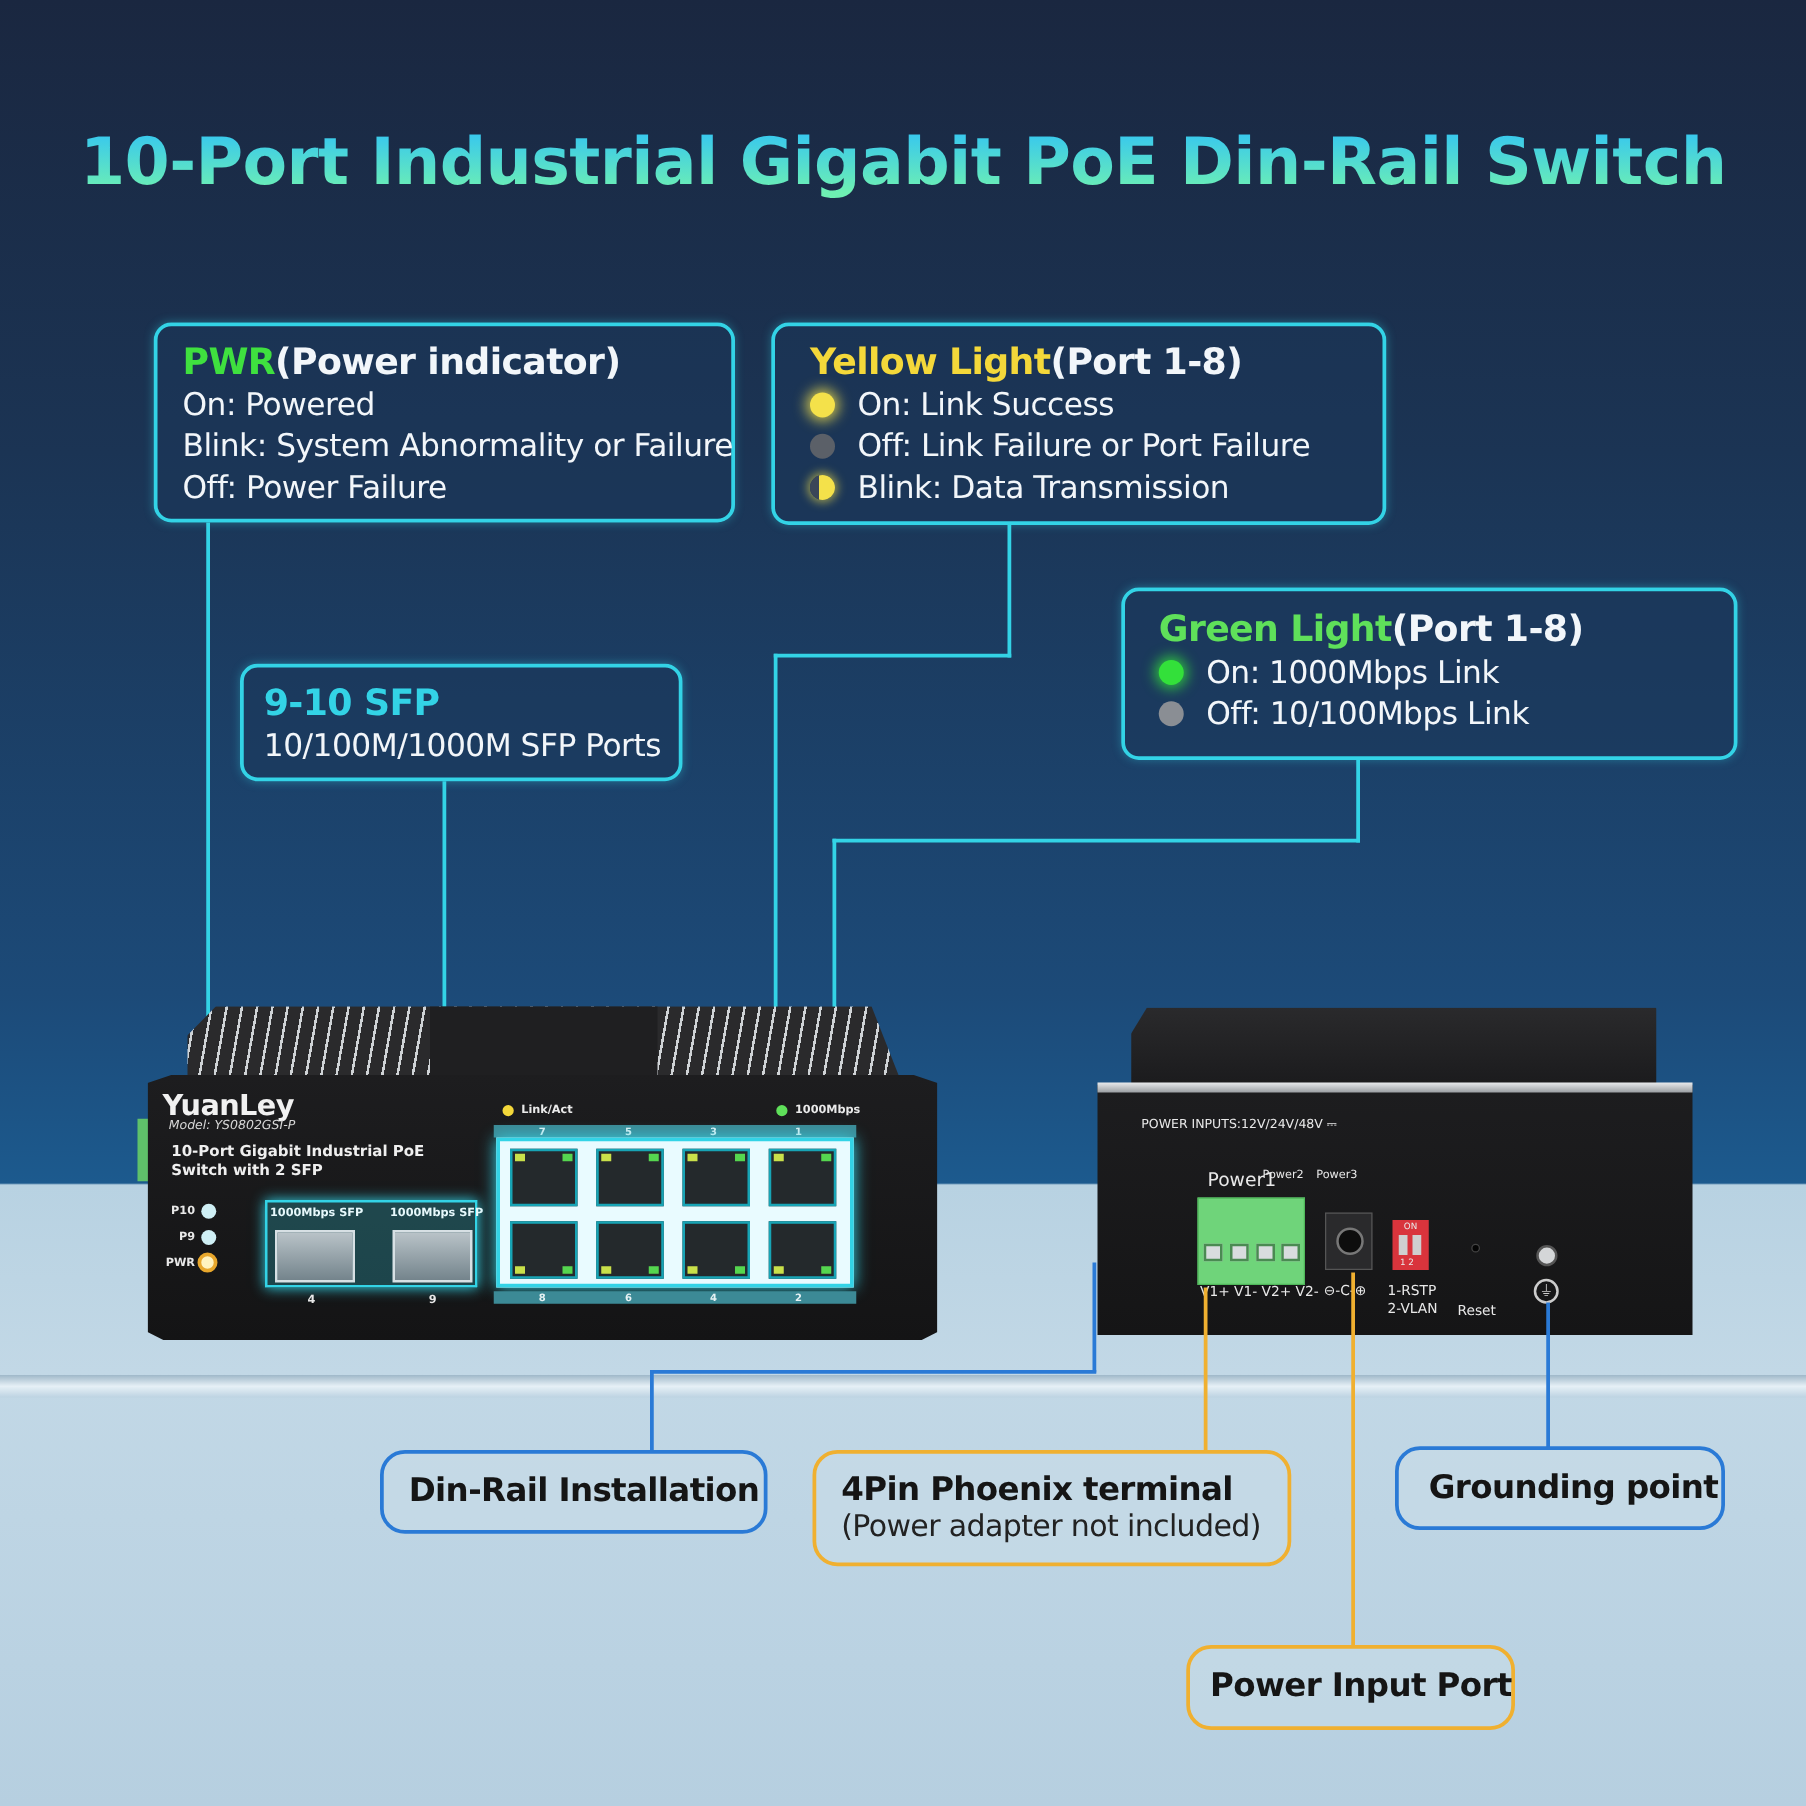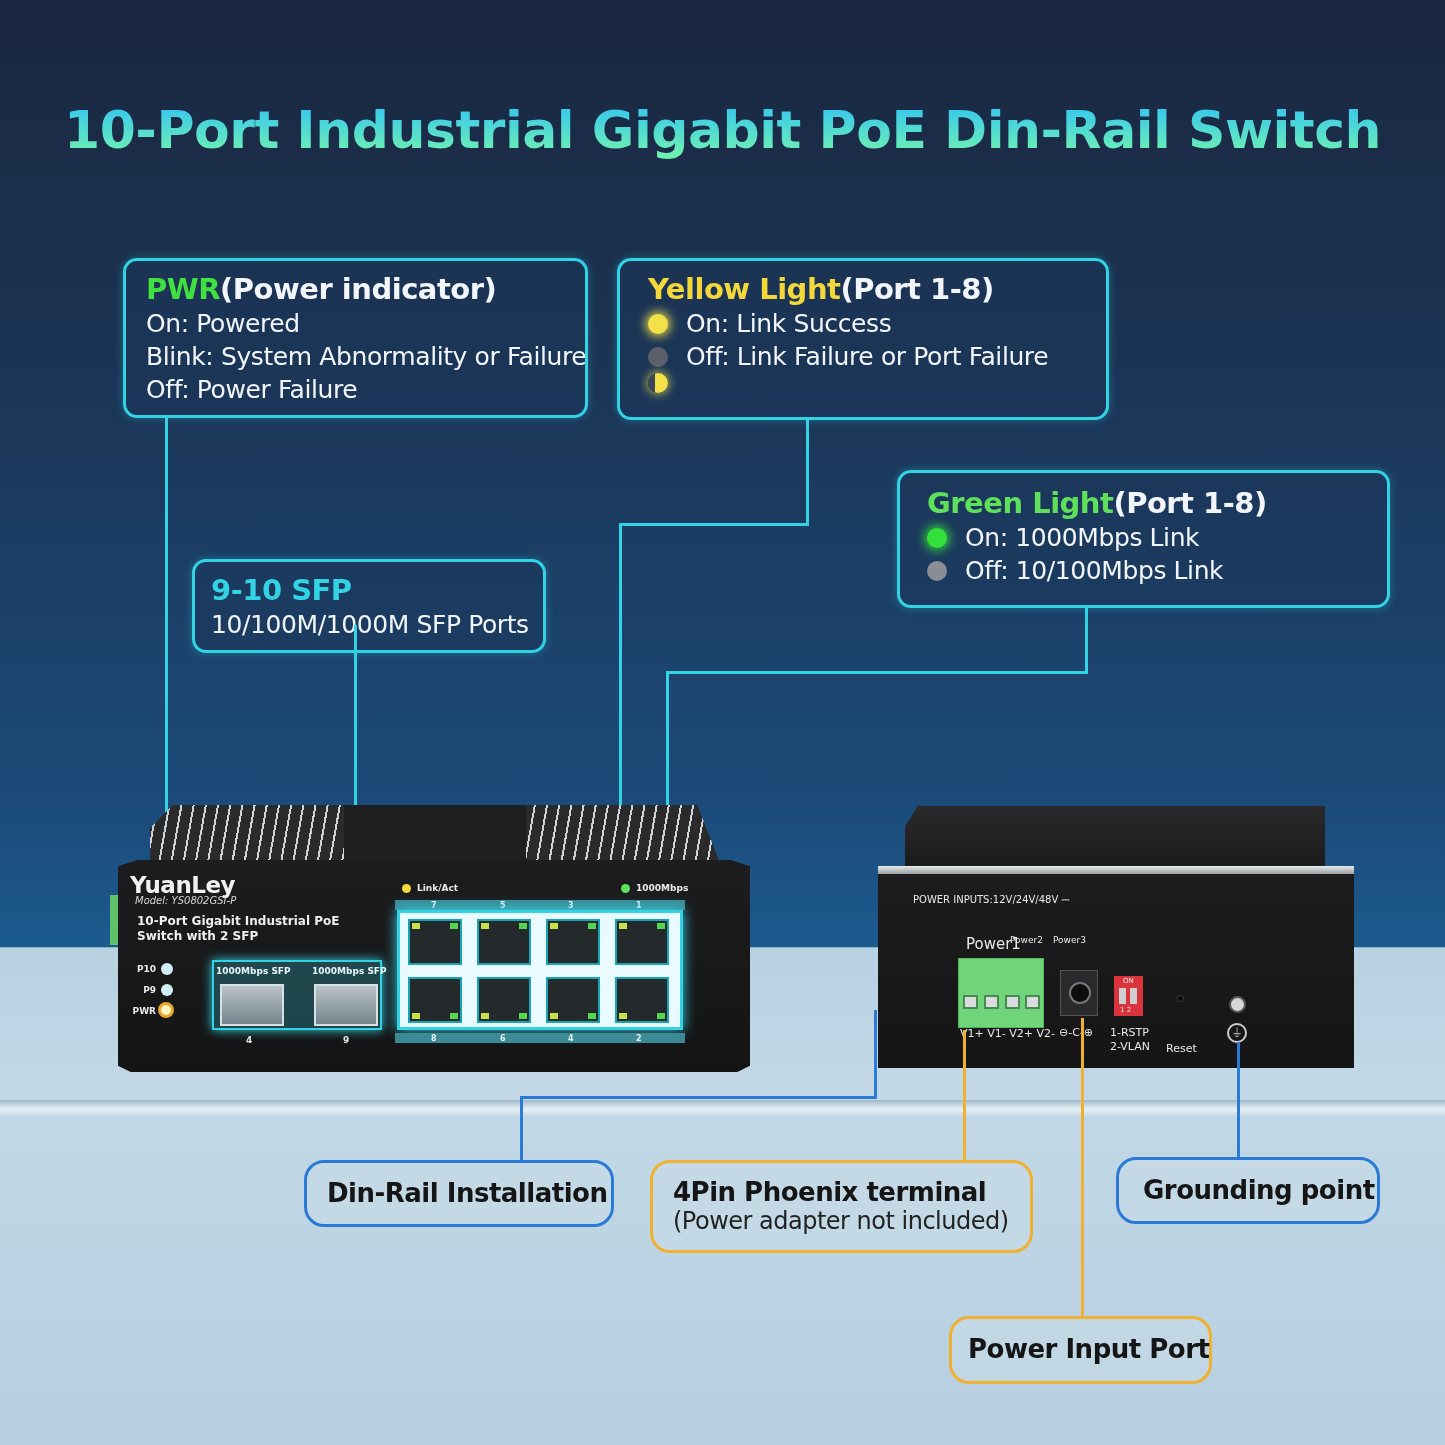--- a/index.html
+++ b/index.html
@@ -131,38 +131,39 @@
   <div class="line">
       <span class="dot yellow"></span>
       <span>On: Link Success</span>
     </div>
   <div class="line">
       <span class="dot gray"></span>
       <span>Off: Link Failure or Port Failure</span>
     </div>
   <div class="line">
       <span class="dot half"></span>
+      <span>Blink: Data Transmission</span>
     </div>
 </div>
 
 <div class="callout" style="left:897px; top:470px; width:493px; height:138px; padding:12px 0 0 27px;">
   <div class="head">
     <span style="color:#5fe05a">Green Light</span><span>(Port 1-8)</span>
   </div>
   <div class="line">
       <span class="dot green"></span>
       <span>On: 1000Mbps Link</span>
     </div>
   <div class="line">
       <span class="dot lgray"></span>
       <span>Off: 10/100Mbps Link</span>
     </div>
 </div>
 
-<div class="callout" style="left:192px; top:531px; width:354px; height:94px; padding:10px 0 0 16px;margin-top:28px;">
+<div class="callout" style="left:192px; top:531px; width:354px; height:94px; padding:10px 0 0 16px;">
   <div class="head" style="color:#33d3e6">9-10 SFP</div>
   <div class="line">10/100M/1000M SFP Ports</div>
 </div>
 
 <div class="line-c" style="left:165px; top:418px; width:3px; height:592px;"></div>
 <div class="line-c" style="left:354px; top:625px; width:3px; height:335px;"></div>
 <div class="line-c" style="left:806px; top:420px; width:3px; height:106px;"></div>
 <div class="line-c" style="left:619px; top:523px; width:190px; height:3px;"></div>
 <div class="line-c" style="left:619px; top:523px; width:3px; height:397px;"></div>
 <div class="line-c" style="left:1085px; top:608px; width:3px; height:66px;"></div>

